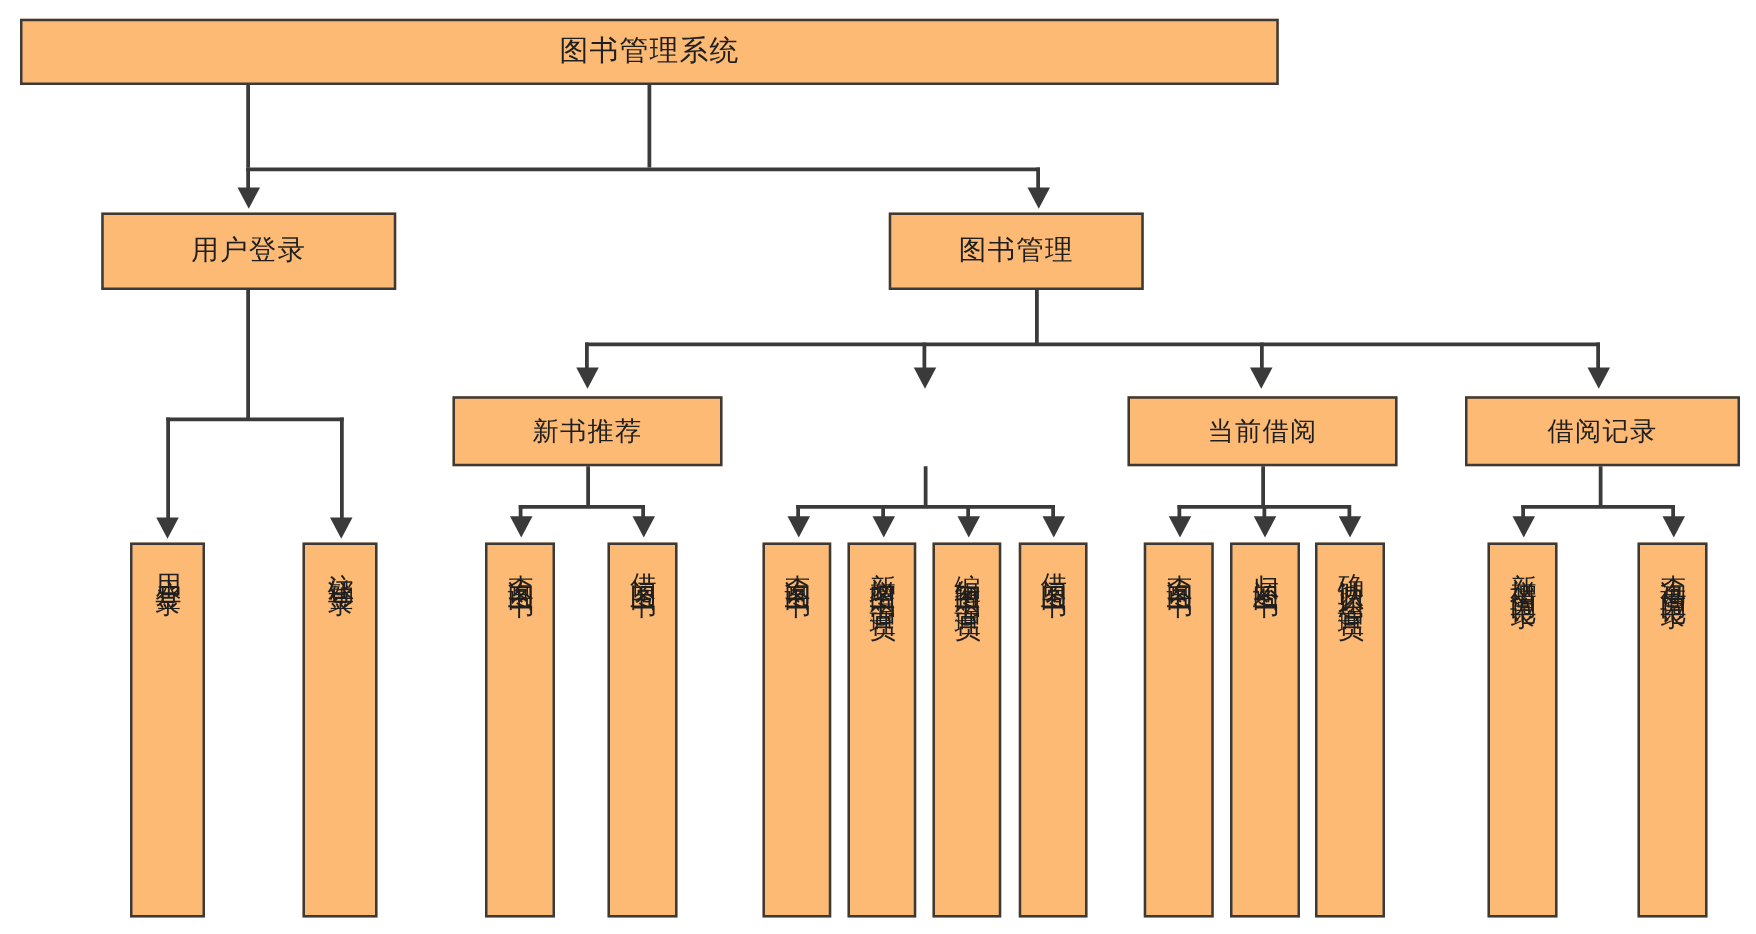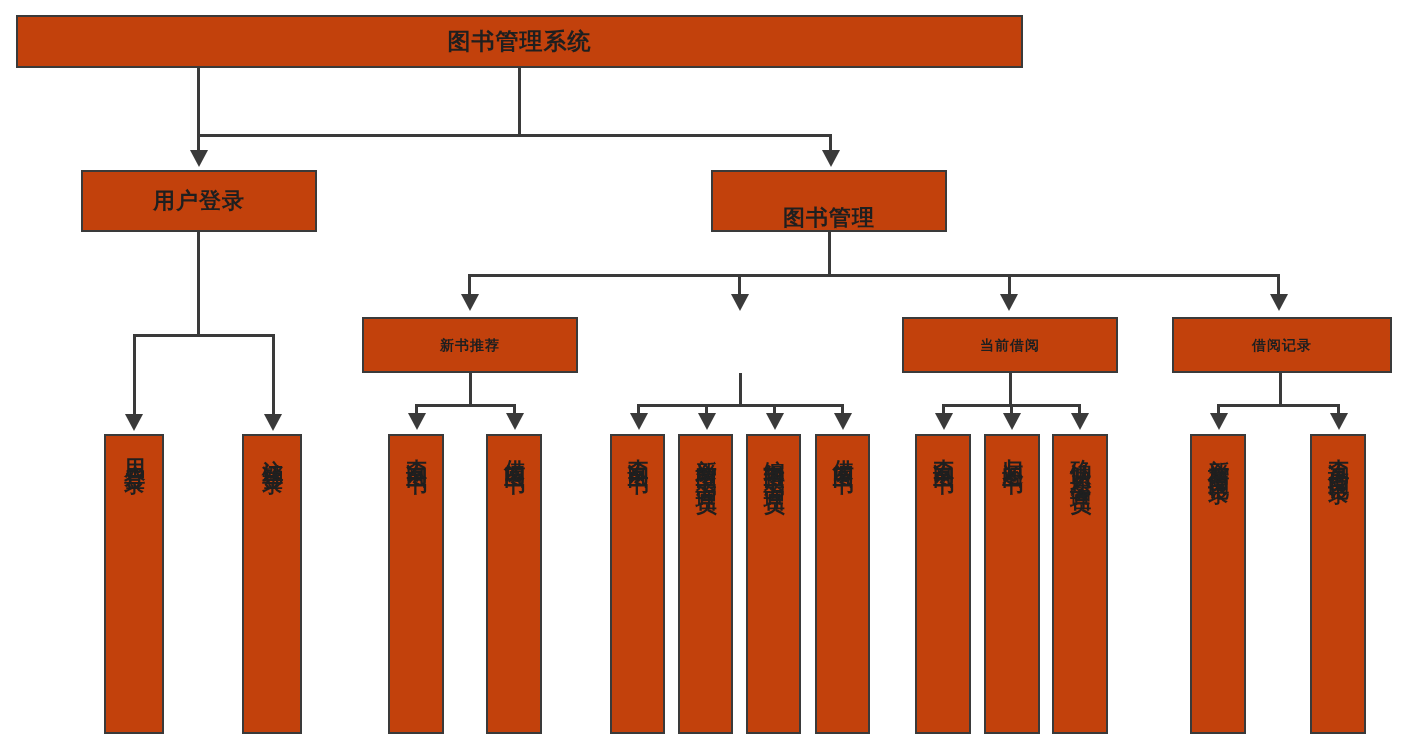--- a/index.html
+++ b/index.html
@@ -16,38 +16,37 @@
     position: relative;
     width: 1405px;
     height: 747px;
     background: #ffffff;
     overflow: hidden;
   }
   
   .node {
     position: absolute;
     box-sizing: border-box;
-    background: #c2410c;
+    background: #fdba74;
     border: 2px solid #3a3a3a;
     display: flex;
     align-items: center;
     justify-content: center;
     text-align: center;
-    font-weight: bold;
   }
   .node .label {
     font-size: 22px;
     line-height: 1.15;
     color: #1f1f1f;
     letter-spacing: 1px;
     white-space: nowrap;
   }
   .node.root .label { font-size: 23px; }
   .node.lvl2 .label { font-size: 22px; }
-  .node.lvl3 .label { font-size: 14px; }
+  .node.lvl3 .label { font-size: 21px; }
 
   
   .node.leaf {
     align-items: flex-start;
     justify-content: center;
     padding-top: 6px;
   }
   .node.leaf .label {
     writing-mode: vertical-rl;
     text-orientation: upright;
@@ -99,21 +98,21 @@
   <div class="vline" style="left:197px; top:134px; height:17px;"></div>
   <div class="vline" style="left:829px; top:134px; height:17px;"></div>
   <div class="arrow" style="left:190px; top:150px;"></div>
   <div class="arrow" style="left:822px; top:150px;"></div>
 
   <div class="vline" style="left:518px; top:68px; height:66px;"></div>
 
   <div class="node lvl2" style="left:81px; top:170px; width:236px; height:62px;">
     <span class="label">用户登录</span>
   </div>
-  <div class="node lvl2" style="left:711px; top:170px; width:236px; height:62px;align-items:flex-end;">
+  <div class="node lvl2" style="left:711px; top:170px; width:204px; height:62px;">
     <span class="label">图书管理</span>
   </div>
 
   <div class="vline" style="left:197px; top:232px; height:104px;"></div>
   <div class="hline" style="left:133px; top:334px; width:142px;"></div>
   <div class="vline" style="left:133px; top:334px; height:82px;"></div>
   <div class="vline" style="left:272px; top:334px; height:82px;"></div>
   <div class="arrow" style="left:125px; top:414px;"></div>
   <div class="arrow" style="left:264px; top:414px;"></div>
 

